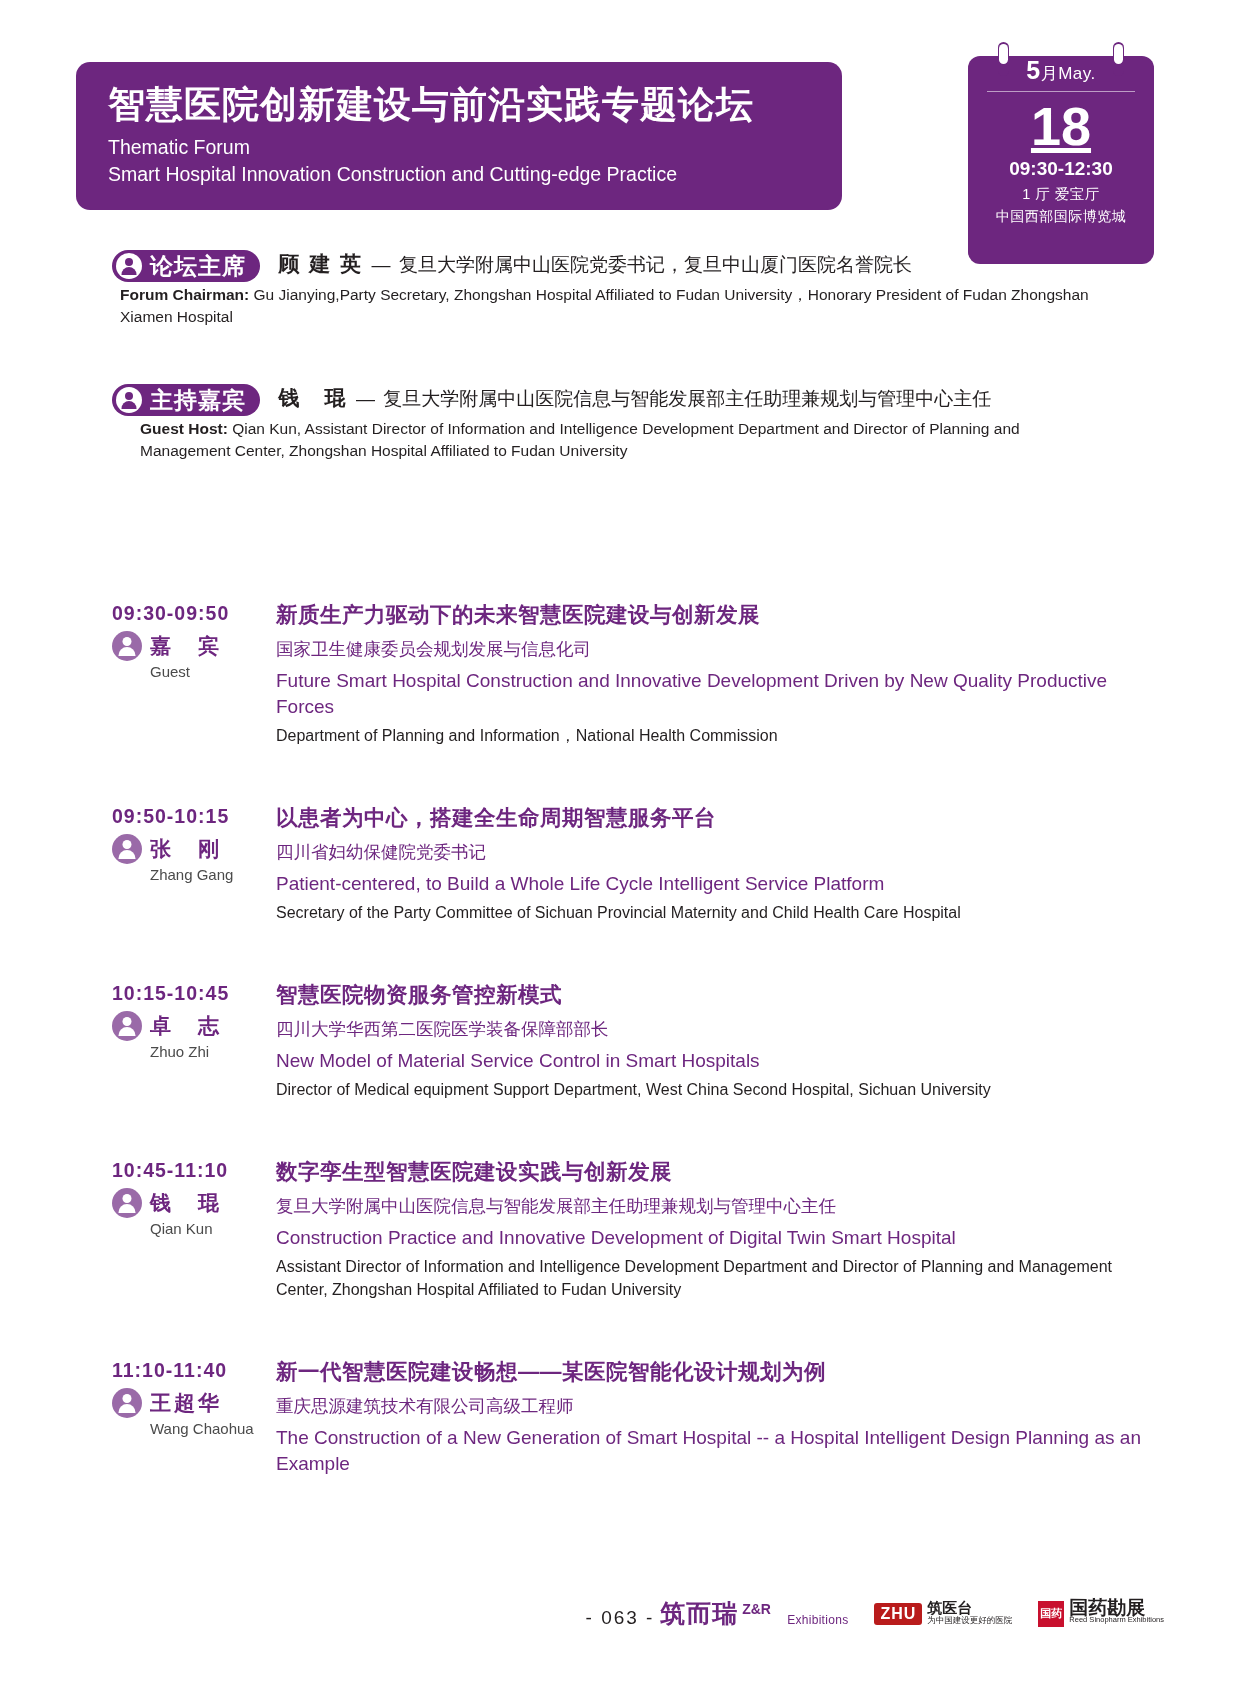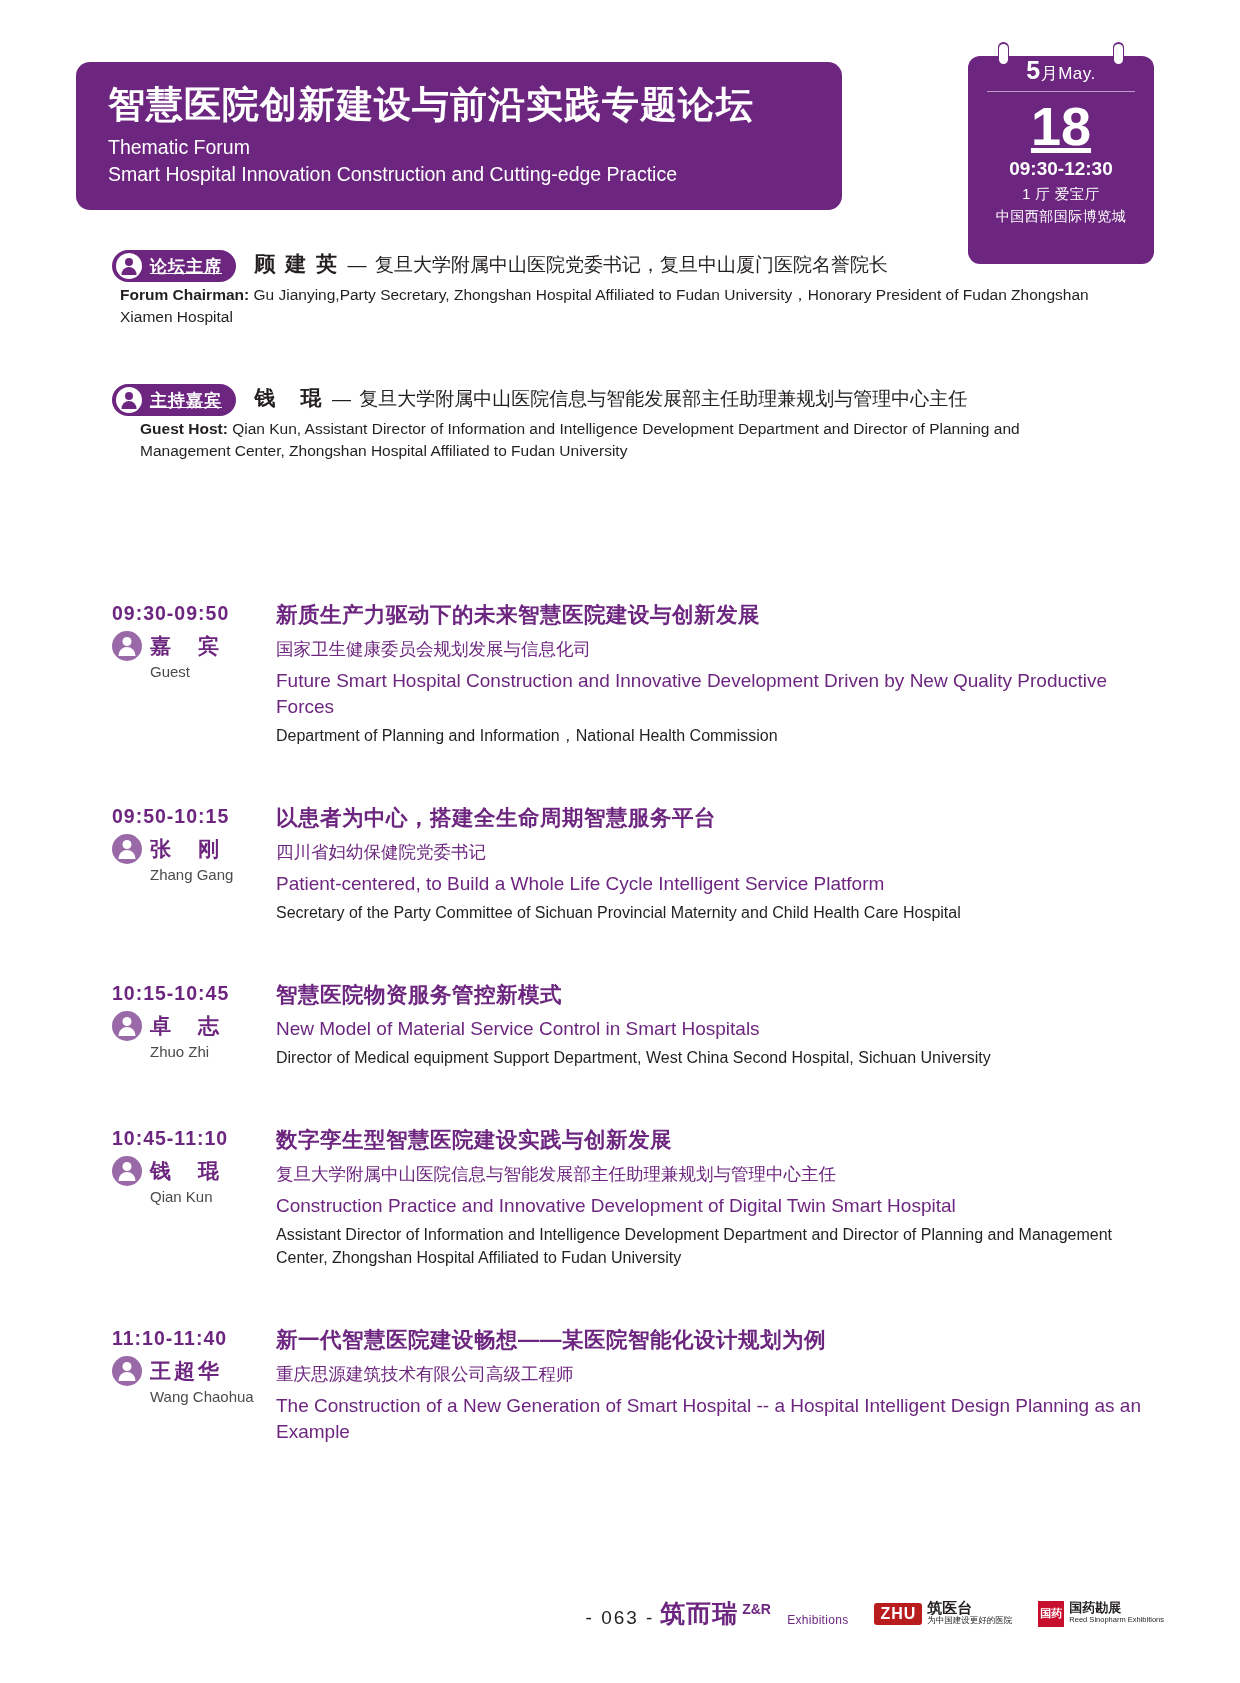--- a/index.html
+++ b/index.html
@@ -168,25 +168,24 @@
     left: 50%;
     top: 14px;
     transform: translateX(-50%);
     width: 15px;
     height: 8px;
     border-radius: 8px 8px 0 0;
     background: #6d267f;
   }
   .pill .pill-label {
     color: #ffffff;
-    font-size: 17px;
+    font-size: 23px;
     font-weight: bold;
     letter-spacing: 1px;
     white-space: nowrap;
-    text-decoration: underline;
   }
   .person-name-line {
     display: inline-block;
     vertical-align: top;
     margin-left: 14px;
     max-width: 840px;
   }
   .p-name {
     font-size: 21px;
     font-weight: bold;
@@ -371,21 +370,21 @@
     color: #ffffff;
     font-size: 11px;
     font-weight: bold;
     display: flex;
     align-items: center;
     justify-content: center;
     line-height: 11px;
     text-align: center;
   }
   .logo-reed .txt { line-height: 12px; }
-  .logo-reed .t1 { font-size: 13px; font-weight: bold; color: #231f20; display: block; }
+  .logo-reed .t1 { font-size: 19px; font-weight: bold; color: #231f20; display: block; }
   .logo-reed .t2 { font-size: 7.5px; color: #231f20; display: block; }
 </style>
 </head>
 <body>
 
 <div class="page">
 
   <div class="header-wrap">
 
     <div class="title-band">
@@ -487,20 +486,21 @@
       <div class="s-left">
         <div class="s-time">10:15-10:45</div>
         <div class="s-speaker">
           <span class="s-avatar"></span>
           <span class="s-name-cn">卓　志</span>
         </div>
         <div class="s-name-en">Zhuo Zhi</div>
       </div>
       <div class="s-right">
         <div class="s-title-cn">智慧医院物资服务管控新模式</div>
+        <div class="s-org-cn">四川大学华西第二医院医学装备保障部部长</div>
         <div class="s-title-en">New Model of Material Service Control in Smart Hospitals</div>
         <div class="s-org-en">Director of Medical equipment Support Department, West China Second Hospital, Sichuan University</div>
       </div>
     </div>
 
     <div class="session">
       <div class="s-left">
         <div class="s-time">10:45-11:10</div>
         <div class="s-speaker">
           <span class="s-avatar"></span>

